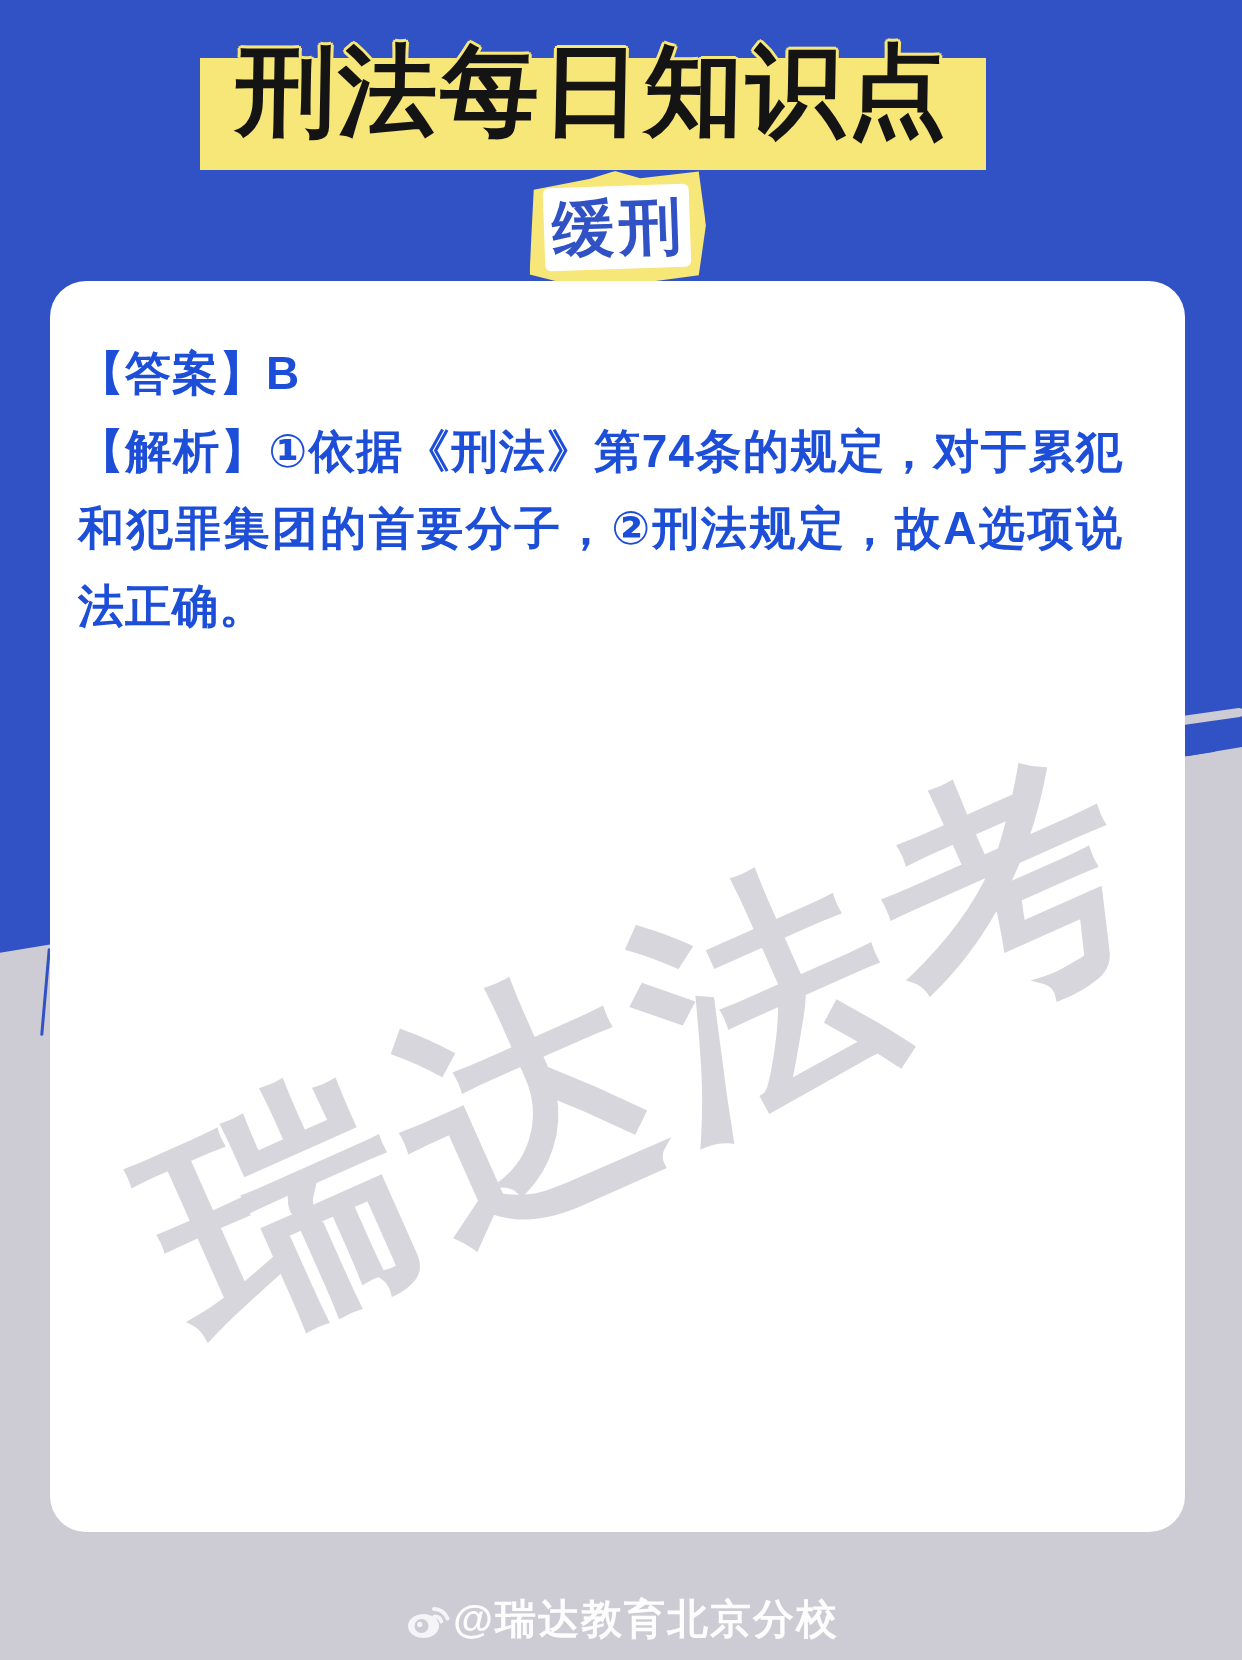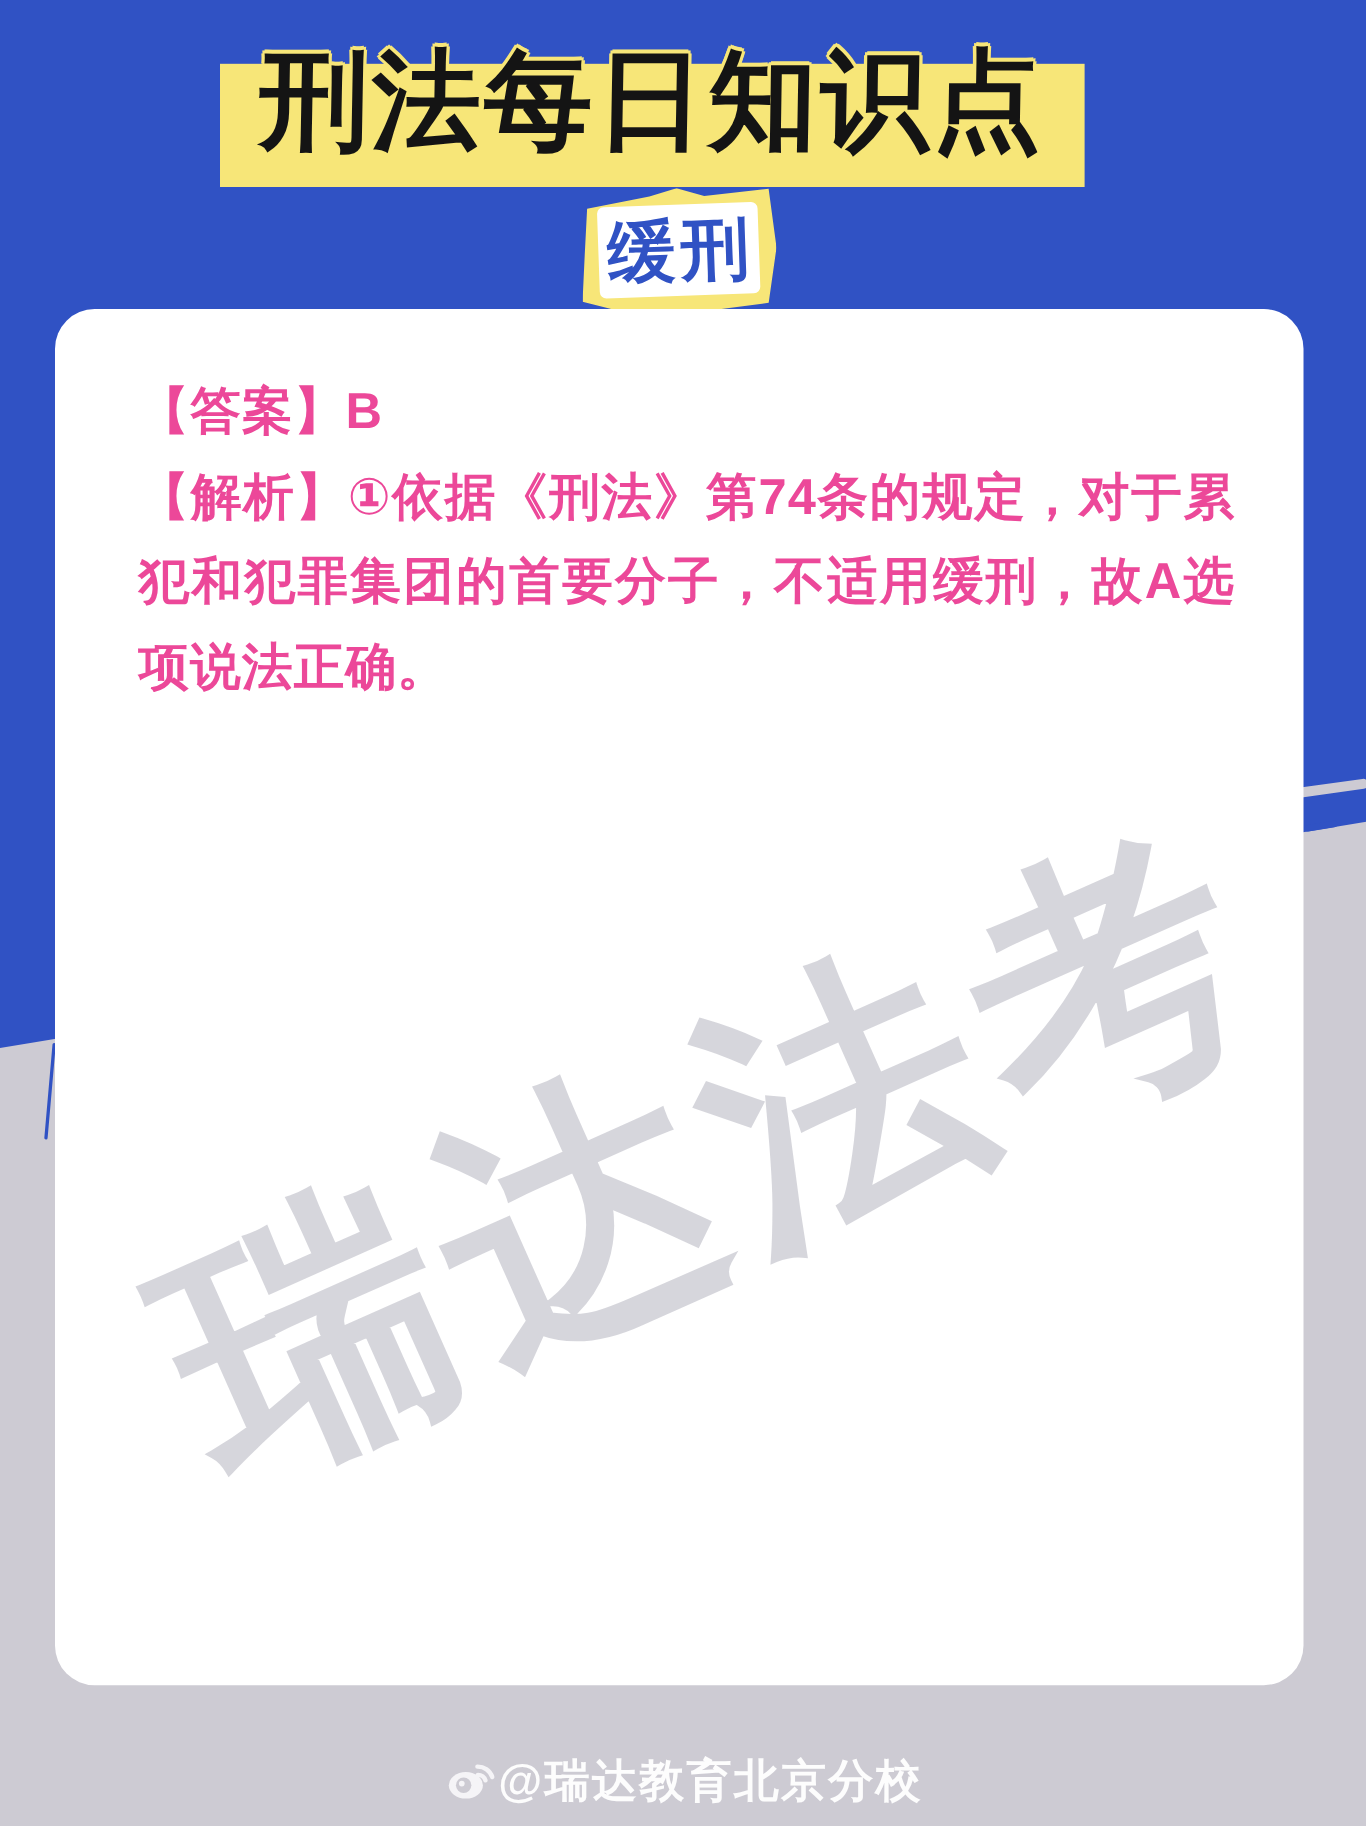--- a/index.html
+++ b/index.html
@@ -104,38 +104,37 @@
     transform: rotate(-24deg);
     transform-origin: left center;
     white-space: nowrap;
     pointer-events: none;
     z-index: 0;
   }
   .card-text {
     position: relative;
     z-index: 1;
     padding: 54px 62px 0 28px;
-    color: #ec4899;
-    margin-left: 48px;
+    color: #1d4ed8;
   }
   .card-text p {
     margin: 0;
     font-size: 46px;
     line-height: 77.5px;
     font-weight: 600;
     letter-spacing: 1px;
     text-align: justify;
     text-justify: inter-ideograph;
     word-break: break-all;
   }
   
   .footer {
     position: absolute; left: 0; top: 1592px;
     width: 100%;
-    display: flex; align-items: flex-start; justify-content: center;
+    display: flex; align-items: center; justify-content: center;
   }
   .footer .weibo-icon { width: 50px; height: 50px; flex: 0 0 auto; }
   .footer .handle {
     font-size: 41px;
     font-weight: 600;
     letter-spacing: 2px;
     color: rgba(255, 255, 255, 0.95);
   }
 </style>
 </head>
@@ -156,21 +155,21 @@
   <div class="subtitle-badge">
     <div class="badge-inner">
       <span>缓刑</span>
     </div>
   </div>
 
   <div class="card">
     <div class="watermark">瑞达法考</div>
     <div class="card-text">
       <p>【答案】B</p>
-      <p>【解析】①依据《刑法》第74条的规定，对于累犯和犯罪集团的首要分子，不适用缓刑，故A选项说法正确。</p>
+      <p>【解析】①依据《刑法》第74条的规定，对于累犯和犯罪集团的首要分子，②刑法规定，故A选项说法正确。</p>
     </div>
   </div>
 
   <div class="footer">
     <svg class="weibo-icon" viewBox="0 0 50 50" aria-hidden="true">
       <ellipse cx="20.5" cy="31" rx="15.5" ry="12" fill="#f5f4f7"></ellipse>
       <circle cx="18.5" cy="31" r="7" fill="#cdcbd3"></circle>
       <circle cx="16.8" cy="29.4" r="2.6" fill="#f5f4f7"></circle>
       <path d="M31 14 a 14 14 0 0 1 13.5 9.5" fill="none" stroke="#f5f4f7" stroke-width="4" stroke-linecap="round"></path>
       <path d="M31.5 21.5 a 7 7 0 0 1 6.8 5" fill="none" stroke="#f5f4f7" stroke-width="4" stroke-linecap="round"></path>

